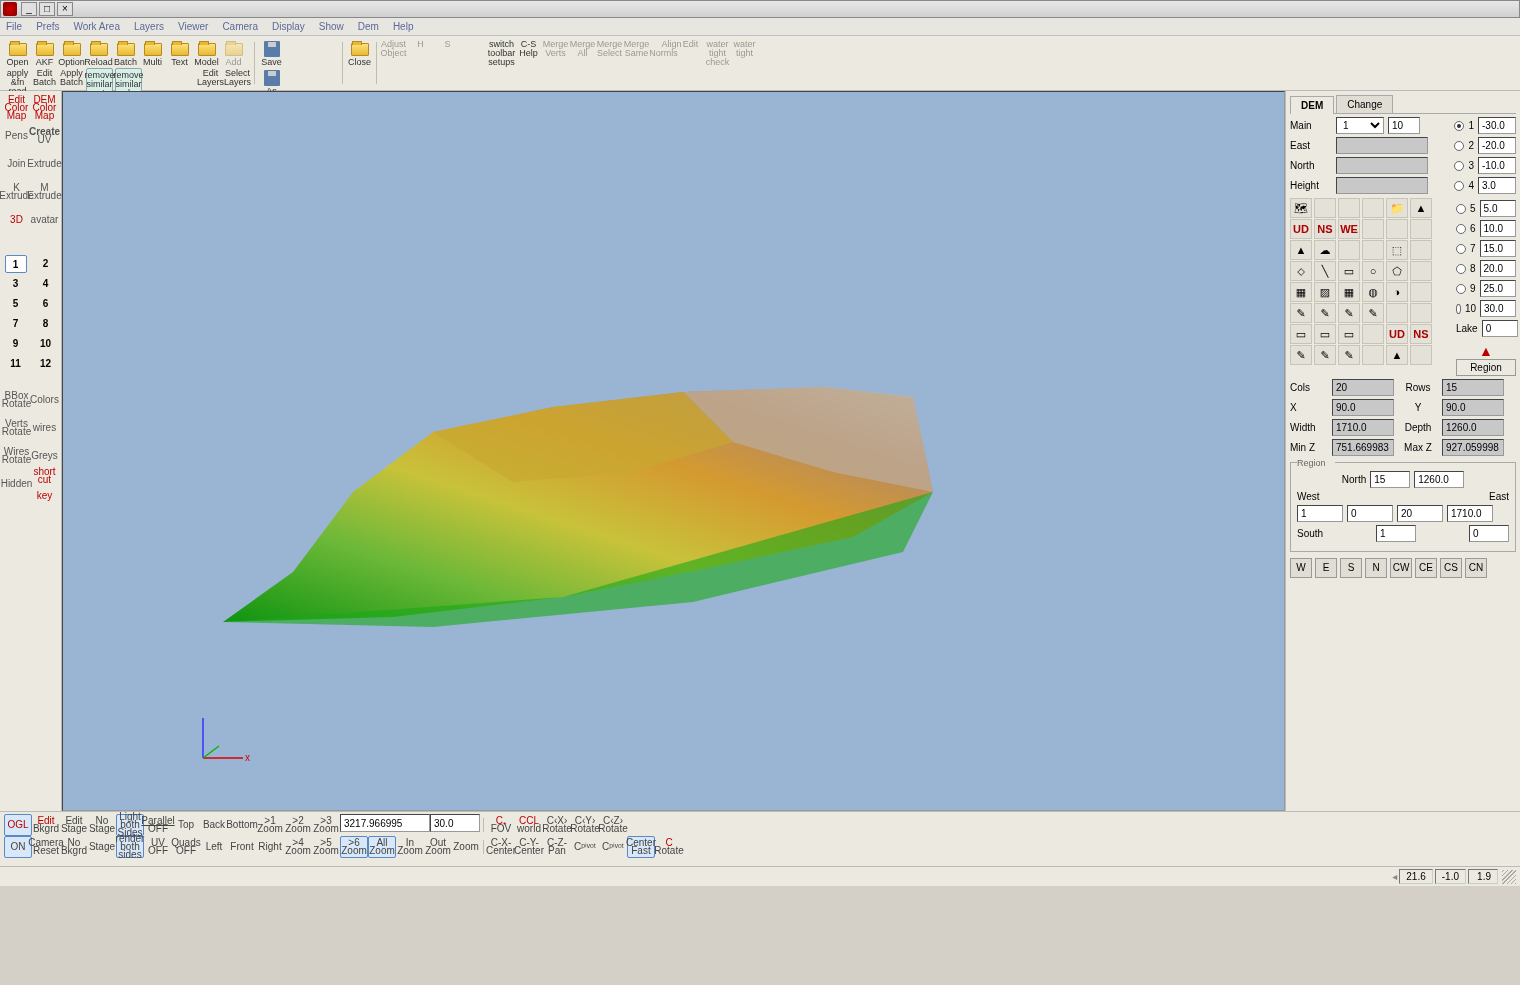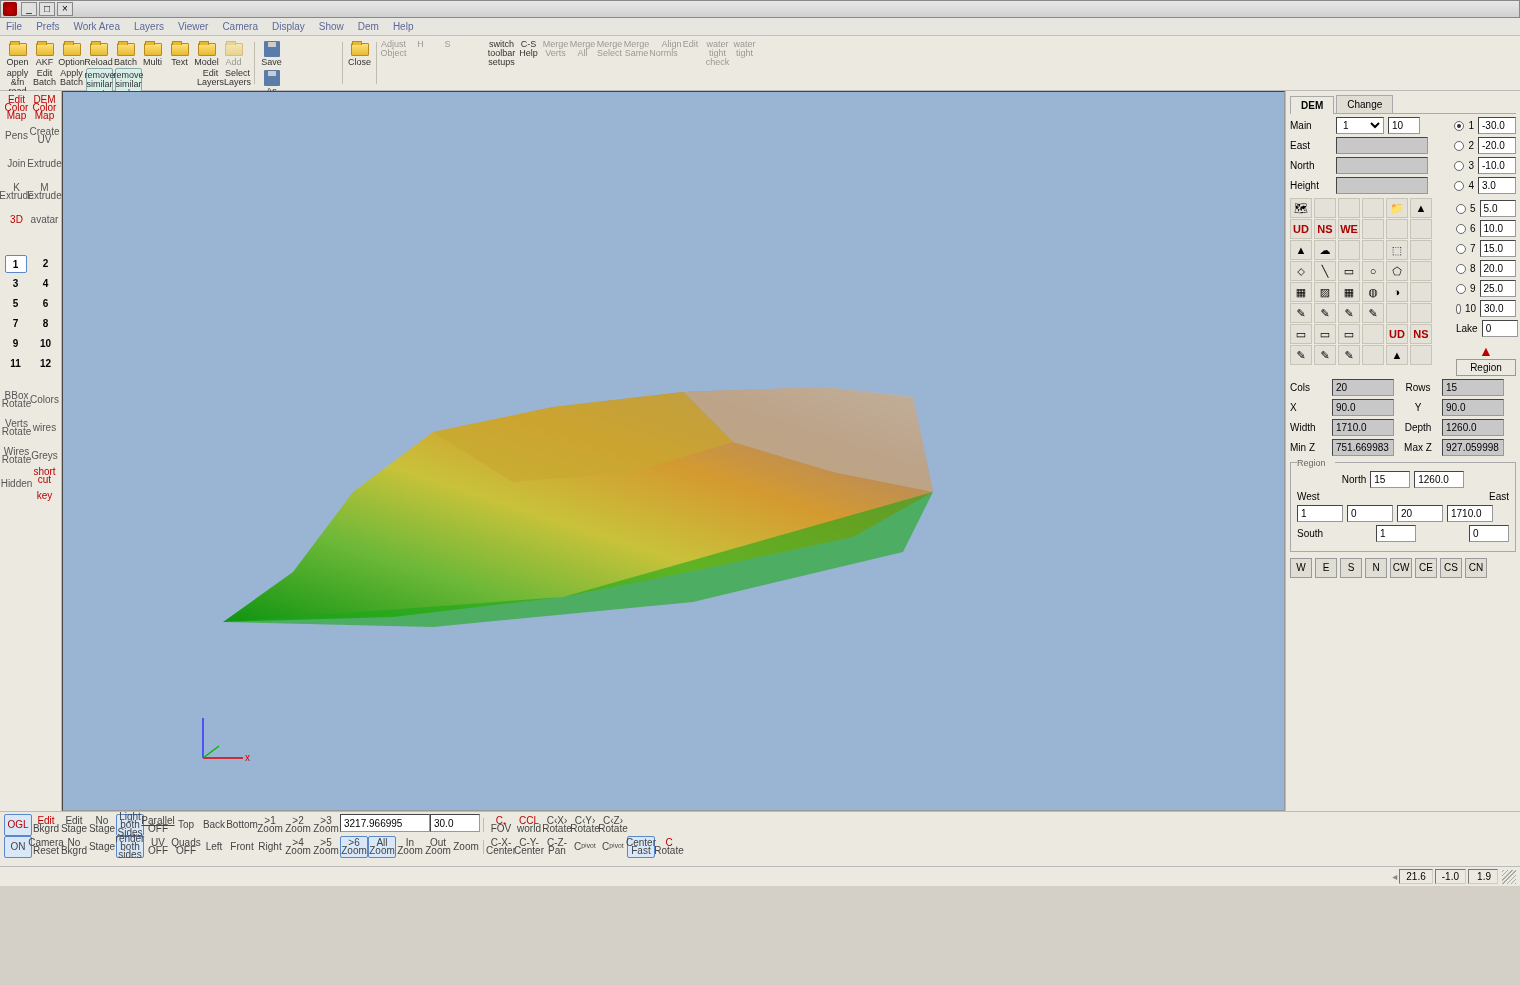--- a/index.html
+++ b/index.html
@@ -324,21 +324,21 @@
 Color</div>
           <div style="color: rgb(187, 0, 0);">Map</div>
         </div>
       </div>
       <div class="lt-row">
         <div class="lt-btn">
           <div style="white-space: pre;"></div>
           <div>Pens</div>
         </div>
         <div class="lt-btn">
-          <div style="white-space: pre;">Create</div>
+          <div style="white-space: pre; font-weight: bold;">Create</div>
           <div>UV</div>
         </div>
       </div>
       <div class="lt-row">
         <div class="lt-btn">
           <div style="white-space: pre;"></div>
           <div>Join</div>
         </div>
         <div class="lt-btn">
           <div style="white-space: pre;"></div>

